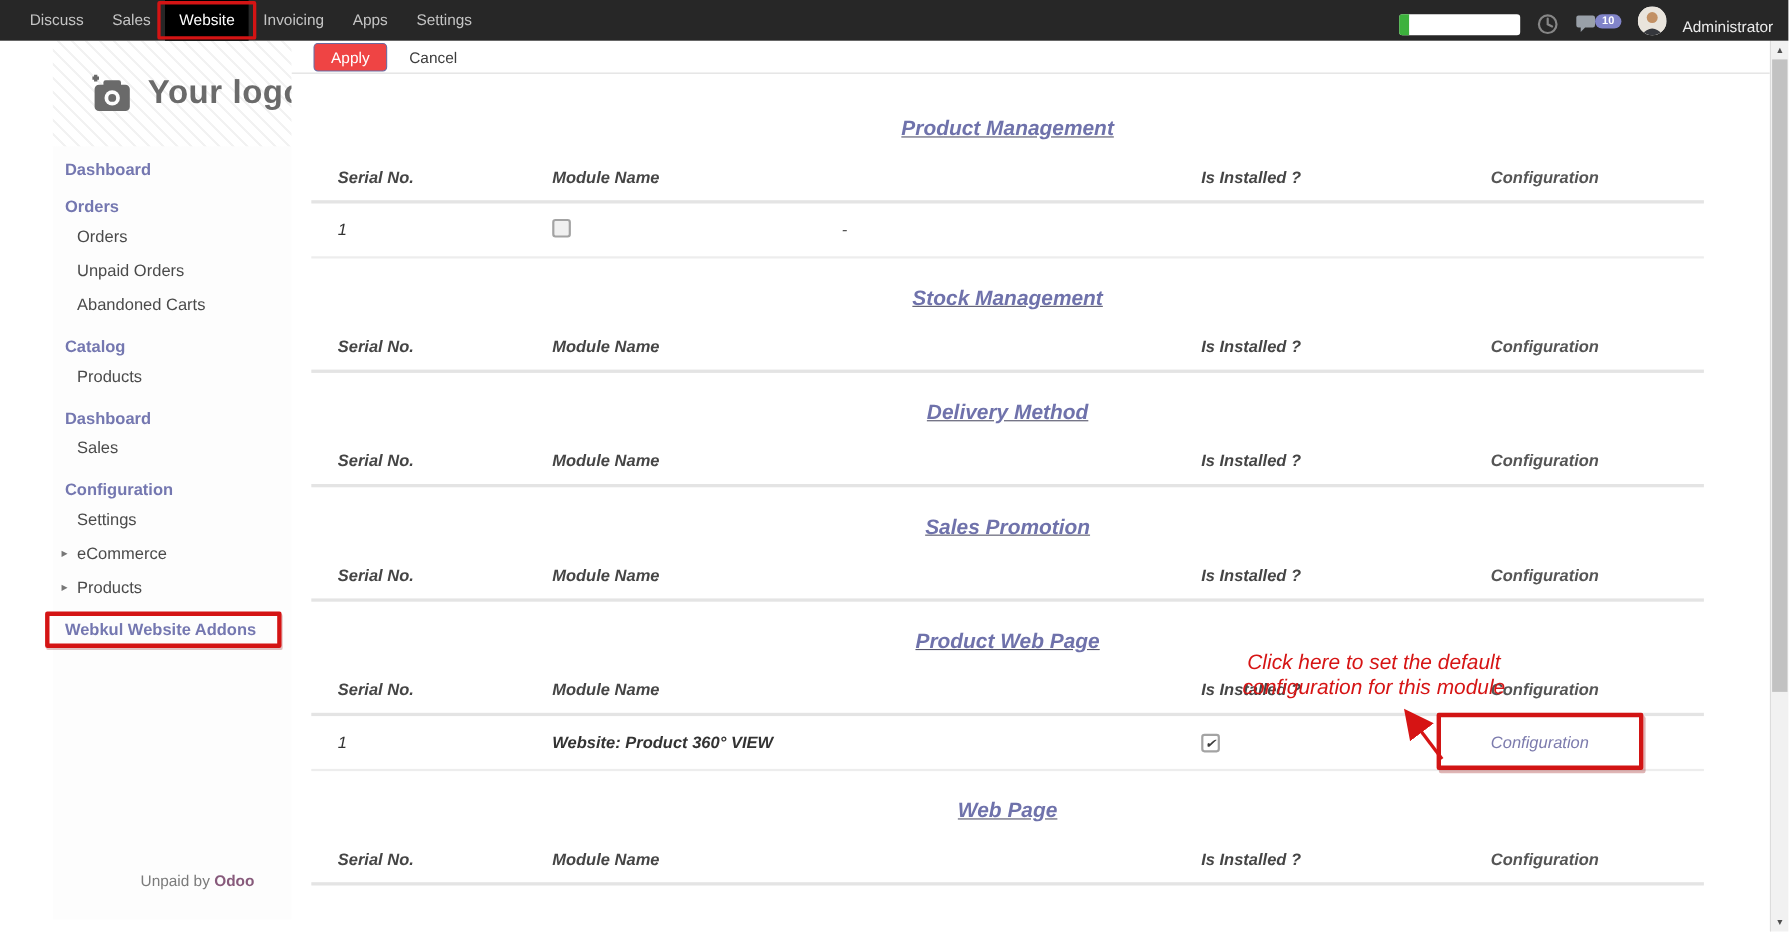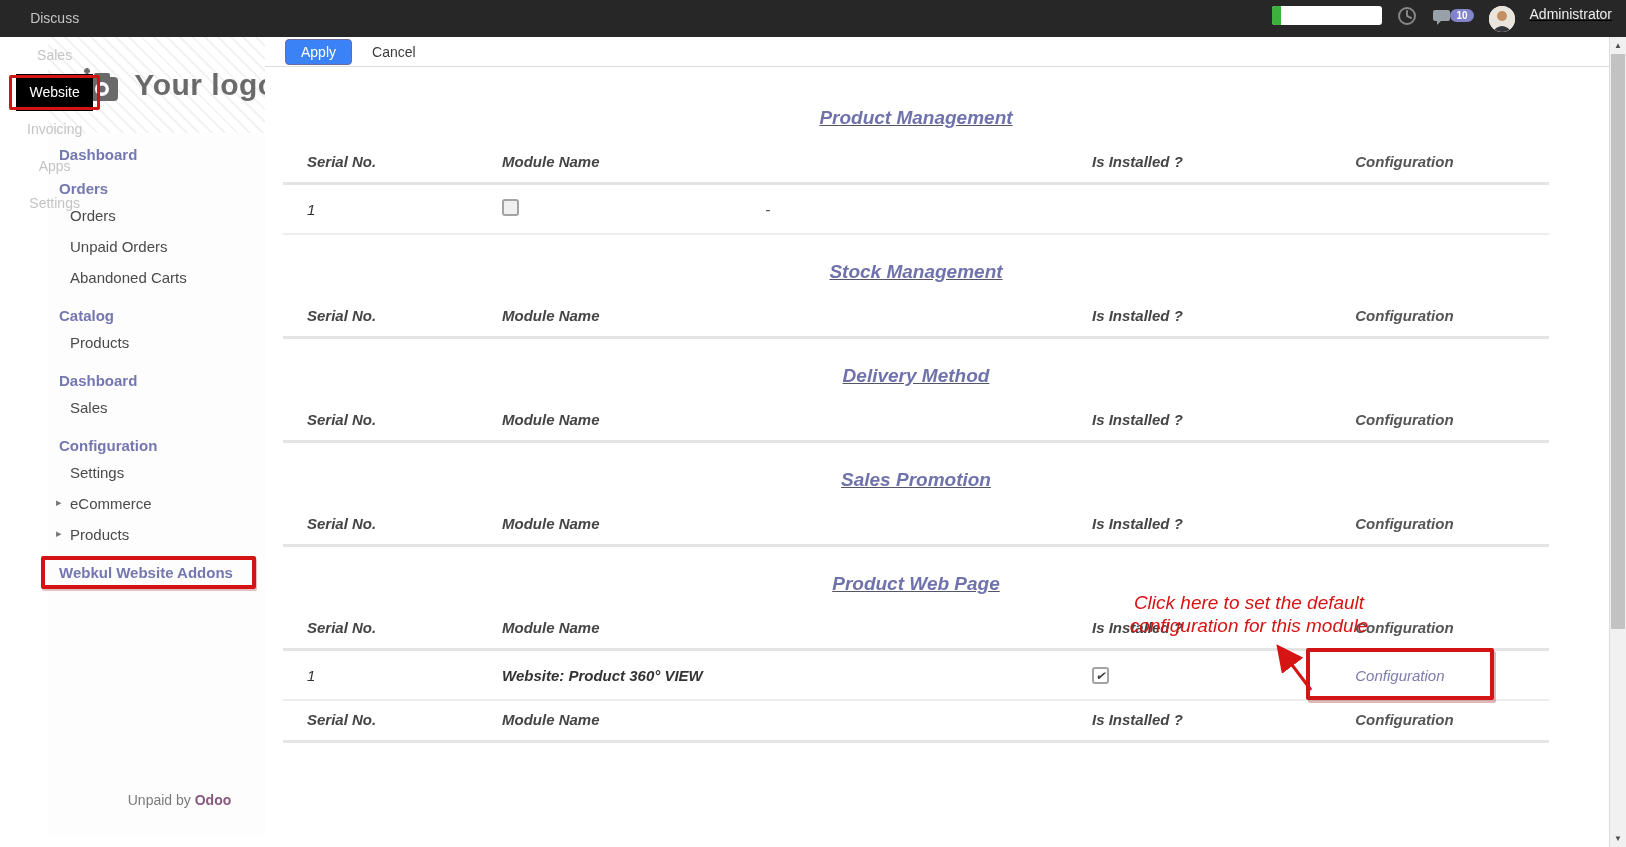--- a/index.html
+++ b/index.html
@@ -3,27 +3,27 @@
 <meta charset="utf-8">
 <style>
   * { margin:0; padding:0; box-sizing:border-box; }
   html,body { width:1626px; height:847px; }
   body { position:relative; overflow:hidden; background:#fff;
          font-family:"Liberation Sans", sans-serif; }
 
   
   .topnav { position:absolute; top:0; left:0; right:0; height:37px; background:#272727;
             display:flex; align-items:center; justify-content:space-between; padding:0 14px; z-index:9; }
-  .nav-left { display:flex; align-items:center; height:100%;flex-direction:column; }
+  .nav-left { display:flex; align-items:center; height:100%; }
   .nav-item { display:inline-block; padding:0 13px; line-height:37px; color:#c4c4c4;
               font-size:14px; cursor:pointer; position:relative; white-space:nowrap; }
   .nav-item.active { background:#000; color:#fff; }
   .nav-item.red-annot::after { content:''; position:absolute; inset:1px -7px 1px -7px;
               border:3px solid #d41414; border-radius:2px; pointer-events:none; }
-  .nav-right { display:flex; align-items:flex-start; gap:15px;text-decoration:underline; }
+  .nav-right { display:flex; align-items:flex-end; gap:15px; }
   .pill { position:relative; width:110px; height:19px; background:#fff; border-radius:3px; }
   .pill i { position:absolute; left:0; top:0; bottom:0; width:9px; background:#3db13d;
             border-radius:3px 0 0 3px; }
   .msgwrap { position:relative; width:42px; height:22px; }
   .badge { position:absolute; right:0; top:3px; background:#8184c9; color:#fff; font-size:10px;
            border-radius:8px; padding:1px 6px; font-weight:bold; }
   .avatar { width:26px; height:26px; border-radius:50%; overflow:hidden; background:#f0f0f0; }
   .username { color:#ececec; font-size:14px; }
 
   
@@ -40,21 +40,21 @@
   .caret { position:absolute; left:8px; top:8px; color:#777; font-size:11px; }
   .side-header.red-annot::after { content:''; position:absolute; inset:-5px -12px -5px -7px;
                  border:4px solid #d41414; border-radius:2px; box-shadow:1px 2px 0 rgba(140,10,10,.25); }
   .powered { position:absolute; bottom:28px; width:100%; text-align:center; font-size:14px; color:#7b7b7b; }
   .powered b { color:#875A7B; }
 
   
   .main { position:absolute; top:37px; left:265px; right:17px; bottom:0; overflow:hidden; background:#fff; }
   .toolbar { height:30px; border-bottom:1px solid #dcdcdc; display:flex; align-items:center;
              padding-left:20px; gap:10px; }
-  .apply { background:#3b82f6; color:#fff; border:1px solid #6a6aa0; border-radius:4px;
+  .apply { background:#ef4444; color:#fff; border:1px solid #6a6aa0; border-radius:4px;
            padding:4px 15px; font-size:14px; cursor:pointer; font-family:inherit; }
   .cancel { background:none; border:none; color:#3c3c3c; font-size:14px; padding:4px 10px;
             cursor:pointer; font-family:inherit; }
 
   .sections { padding:14px 60px 0 18px; }
   .module-section { position:relative;font-style:italic; }
   .sec-heading-wrap { text-align:center; margin:26px 0 14px; }
   .sec-heading { color:#6f72ab; font-size:19px; font-weight:bold; text-decoration:underline;
                  text-decoration-color:#55556a; cursor:pointer; }
   .mrow { display:flex; align-items:center; }
@@ -232,20 +232,21 @@
         <svg class="ann-arrow" viewBox="0 0 46 50">
           <defs>
             <marker id="ah" markerWidth="9" markerHeight="9" refX="7" refY="4.5" orient="auto">
               <path d="M0,0 L9,4.5 L0,9 z" fill="#d61414"></path>
             </marker>
           </defs>
           <line x1="40" y1="47" x2="9" y2="6" stroke="#d61414" stroke-width="3" marker-end="url(#ah)"></line>
         </svg>
       </section>
       <section class="module-section">
+        <div class="sec-heading-wrap"><a class="sec-heading">Web Page</a></div>
         <div class="mrow mhead">
           <div class="c serial">Serial No.</div>
           <div class="c module">Module Name</div>
           <div class="c installed">Is Installed ?</div>
           <div class="c config">Configuration</div>
         </div>
         <div class="hdr-divider"></div>
       </section>
     </div>
 </div>

